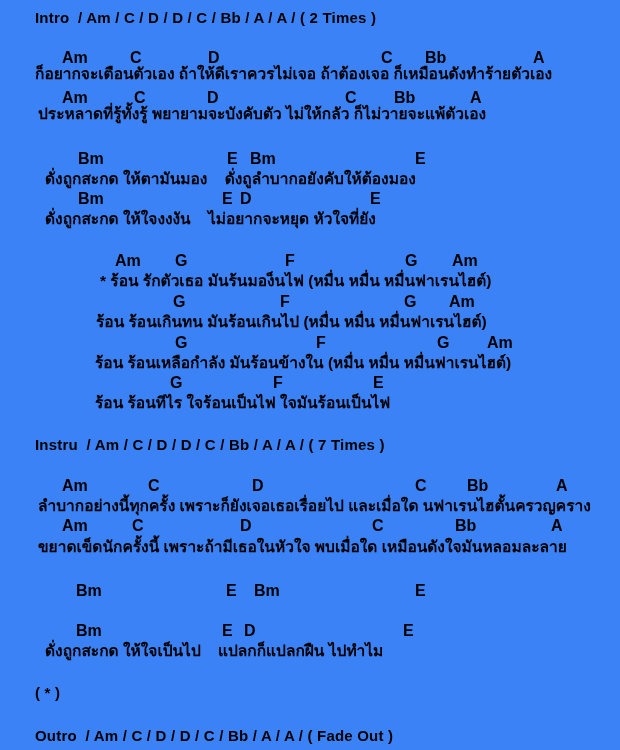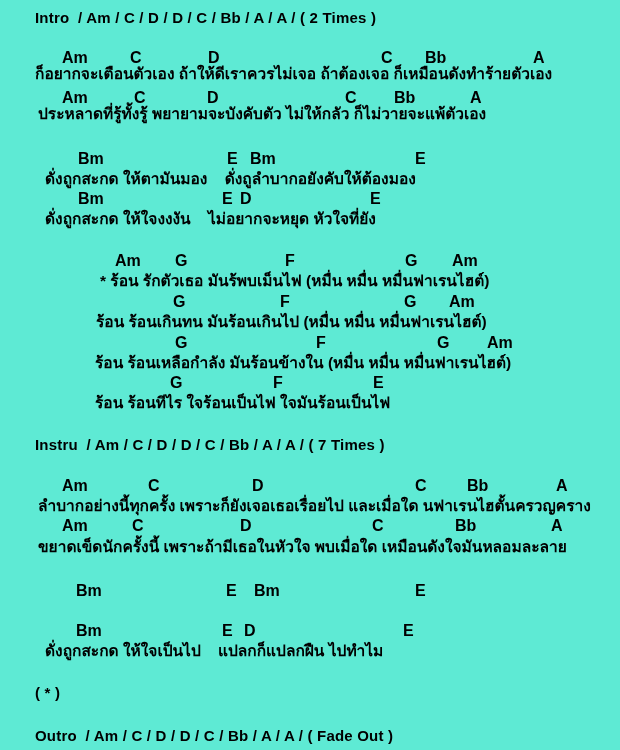--- a/index.html
+++ b/index.html
@@ -4,21 +4,21 @@
 <style>
   html, body {
     margin: 0;
     padding: 0;
     background: #ffffff;
   }
   .sheet {
     position: relative;
     width: 620px;
     height: 750px;
-    background: #5eead4;
+    background: #3b82f6;
     color: #000000;
     font-family: "Liberation Sans", "DejaVu Sans", sans-serif;
     font-weight: bold;
     overflow: hidden;
   }
   .line {
     position: absolute;
     white-space: pre;
     line-height: 1;
   }
@@ -48,21 +48,21 @@
     <div class="line section" style="top: 10px; left: 35px;">Intro  / Am / C / D / D / C / Bb / A / A / ( 2 Times )</div>
     <div class="line chords" style="top: 50px;"><span class="chord" style="left: 62px;">Am</span><span class="chord" style="left: 130px;">C</span><span class="chord" style="left: 208px;">D</span><span class="chord" style="left: 381px;">C</span><span class="chord" style="left: 425px;">Bb</span><span class="chord" style="left: 533px;">A</span></div>
     <div class="line lyric" style="top: 66px; left: 35px;">ก็อยากจะเตือนตัวเอง ถ้าให้ดีเราควรไม่เจอ ถ้าต้องเจอ ก็เหมือนดังทำร้ายตัวเอง</div>
     <div class="line chords" style="top: 90px;"><span class="chord" style="left: 62px;">Am</span><span class="chord" style="left: 134px;">C</span><span class="chord" style="left: 207px;">D</span><span class="chord" style="left: 345px;">C</span><span class="chord" style="left: 394px;">Bb</span><span class="chord" style="left: 470px;">A</span></div>
     <div class="line lyric" style="top: 106px; left: 38px;">ประหลาดที่รู้ทั้งรู้ พยายามจะบังคับตัว ไม่ให้กลัว ก็ไม่วายจะแพ้ตัวเอง</div>
     <div class="line chords" style="top: 151px;"><span class="chord" style="left: 78px;">Bm</span><span class="chord" style="left: 227px;">E</span><span class="chord" style="left: 250px;">Bm</span><span class="chord" style="left: 415px;">E</span></div>
     <div class="line lyric" style="top: 171px; left: 45px;">ดั่งถูกสะกด ให้ตามันมอง    ดั่งถูลำบากอยังคับให้ต้องมอง</div>
     <div class="line chords" style="top: 191px;"><span class="chord" style="left: 78px;">Bm</span><span class="chord" style="left: 222px;">E</span><span class="chord" style="left: 240px;">D</span><span class="chord" style="left: 370px;">E</span></div>
     <div class="line lyric" style="top: 211px; left: 45px;">ดั่งถูกสะกด ให้ใจงงงัน    ไม่อยากจะหยุด หัวใจที่ยัง</div>
     <div class="line chords" style="top: 253px;"><span class="chord" style="left: 115px;">Am</span><span class="chord" style="left: 175px;">G</span><span class="chord" style="left: 285px;">F</span><span class="chord" style="left: 405px;">G</span><span class="chord" style="left: 452px;">Am</span></div>
-    <div class="line lyric" style="top: 273px; left: 100px;">* ร้อน รักตัวเธอ มันร้พบเม็นไฟ (หมื่น หมื่น หมื่นฟาเรนไฮต์)</div>
+    <div class="line lyric" style="top: 273px; left: 100px;">* ร้อน รักตัวเธอ มันร้นมอง็นไฟ (หมื่น หมื่น หมื่นฟาเรนไฮต์)</div>
     <div class="line chords" style="top: 294px;"><span class="chord" style="left: 173px;">G</span><span class="chord" style="left: 280px;">F</span><span class="chord" style="left: 404px;">G</span><span class="chord" style="left: 449px;">Am</span></div>
     <div class="line lyric" style="top: 314px; left: 96px;">ร้อน ร้อนเกินทน มันร้อนเกินไป (หมื่น หมื่น หมื่นฟาเรนไฮต์)</div>
     <div class="line chords" style="top: 335px;"><span class="chord" style="left: 175px;">G</span><span class="chord" style="left: 316px;">F</span><span class="chord" style="left: 437px;">G</span><span class="chord" style="left: 487px;">Am</span></div>
     <div class="line lyric" style="top: 355px; left: 95px;">ร้อน ร้อนเหลือกำลัง มันร้อนข้างใน (หมื่น หมื่น หมื่นฟาเรนไฮต์)</div>
     <div class="line chords" style="top: 375px;"><span class="chord" style="left: 170px;">G</span><span class="chord" style="left: 273px;">F</span><span class="chord" style="left: 373px;">E</span></div>
     <div class="line lyric" style="top: 395px; left: 95px;">ร้อน ร้อนทีไร ใจร้อนเป็นไฟ ใจมันร้อนเป็นไฟ</div>
     <div class="line section" style="top: 437px; left: 35px;">Instru  / Am / C / D / D / C / Bb / A / A / ( 7 Times )</div>
     <div class="line chords" style="top: 478px;"><span class="chord" style="left: 62px;">Am</span><span class="chord" style="left: 148px;">C</span><span class="chord" style="left: 252px;">D</span><span class="chord" style="left: 415px;">C</span><span class="chord" style="left: 467px;">Bb</span><span class="chord" style="left: 556px;">A</span></div>
     <div class="line lyric" style="top: 498px; left: 38px;">ลำบากอย่างนี้ทุกครั้ง เพราะก็ยังเจอเธอเรื่อยไป และเมื่อใด นฟาเรนไฮตั้นครวญคราง</div>
     <div class="line chords" style="top: 518px;"><span class="chord" style="left: 62px;">Am</span><span class="chord" style="left: 132px;">C</span><span class="chord" style="left: 240px;">D</span><span class="chord" style="left: 372px;">C</span><span class="chord" style="left: 455px;">Bb</span><span class="chord" style="left: 551px;">A</span></div>

